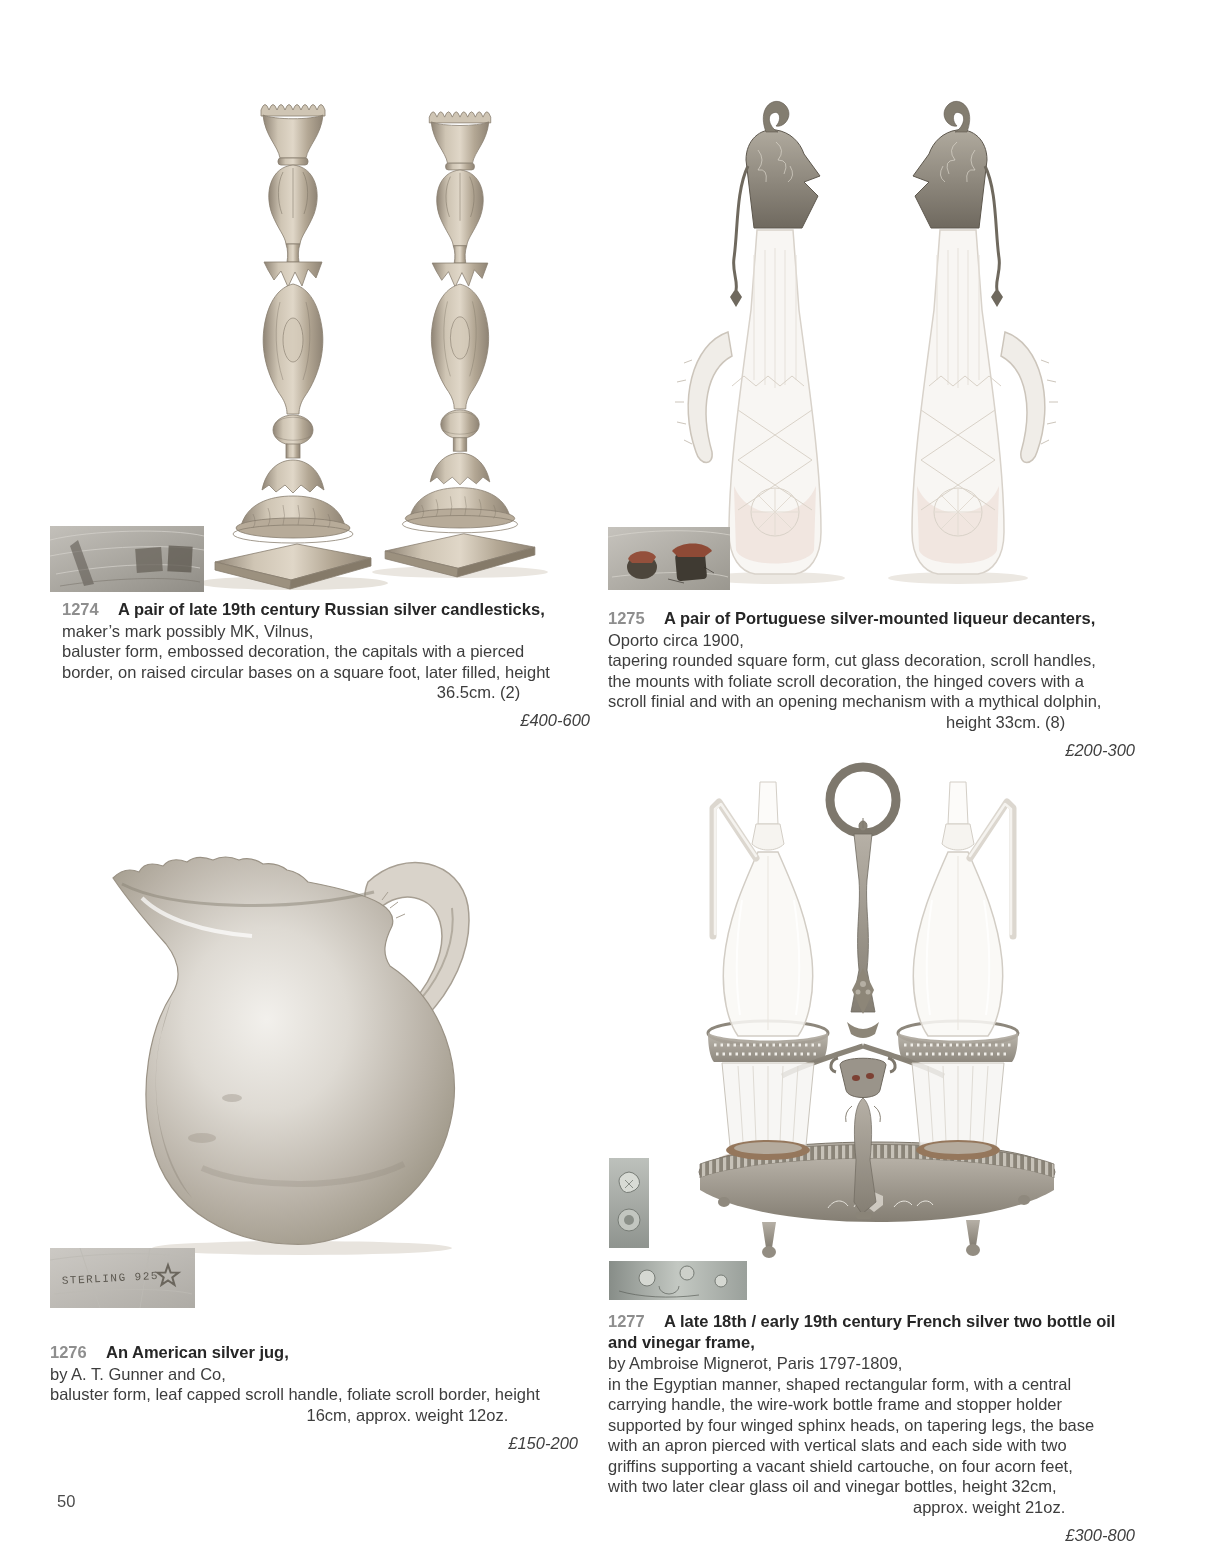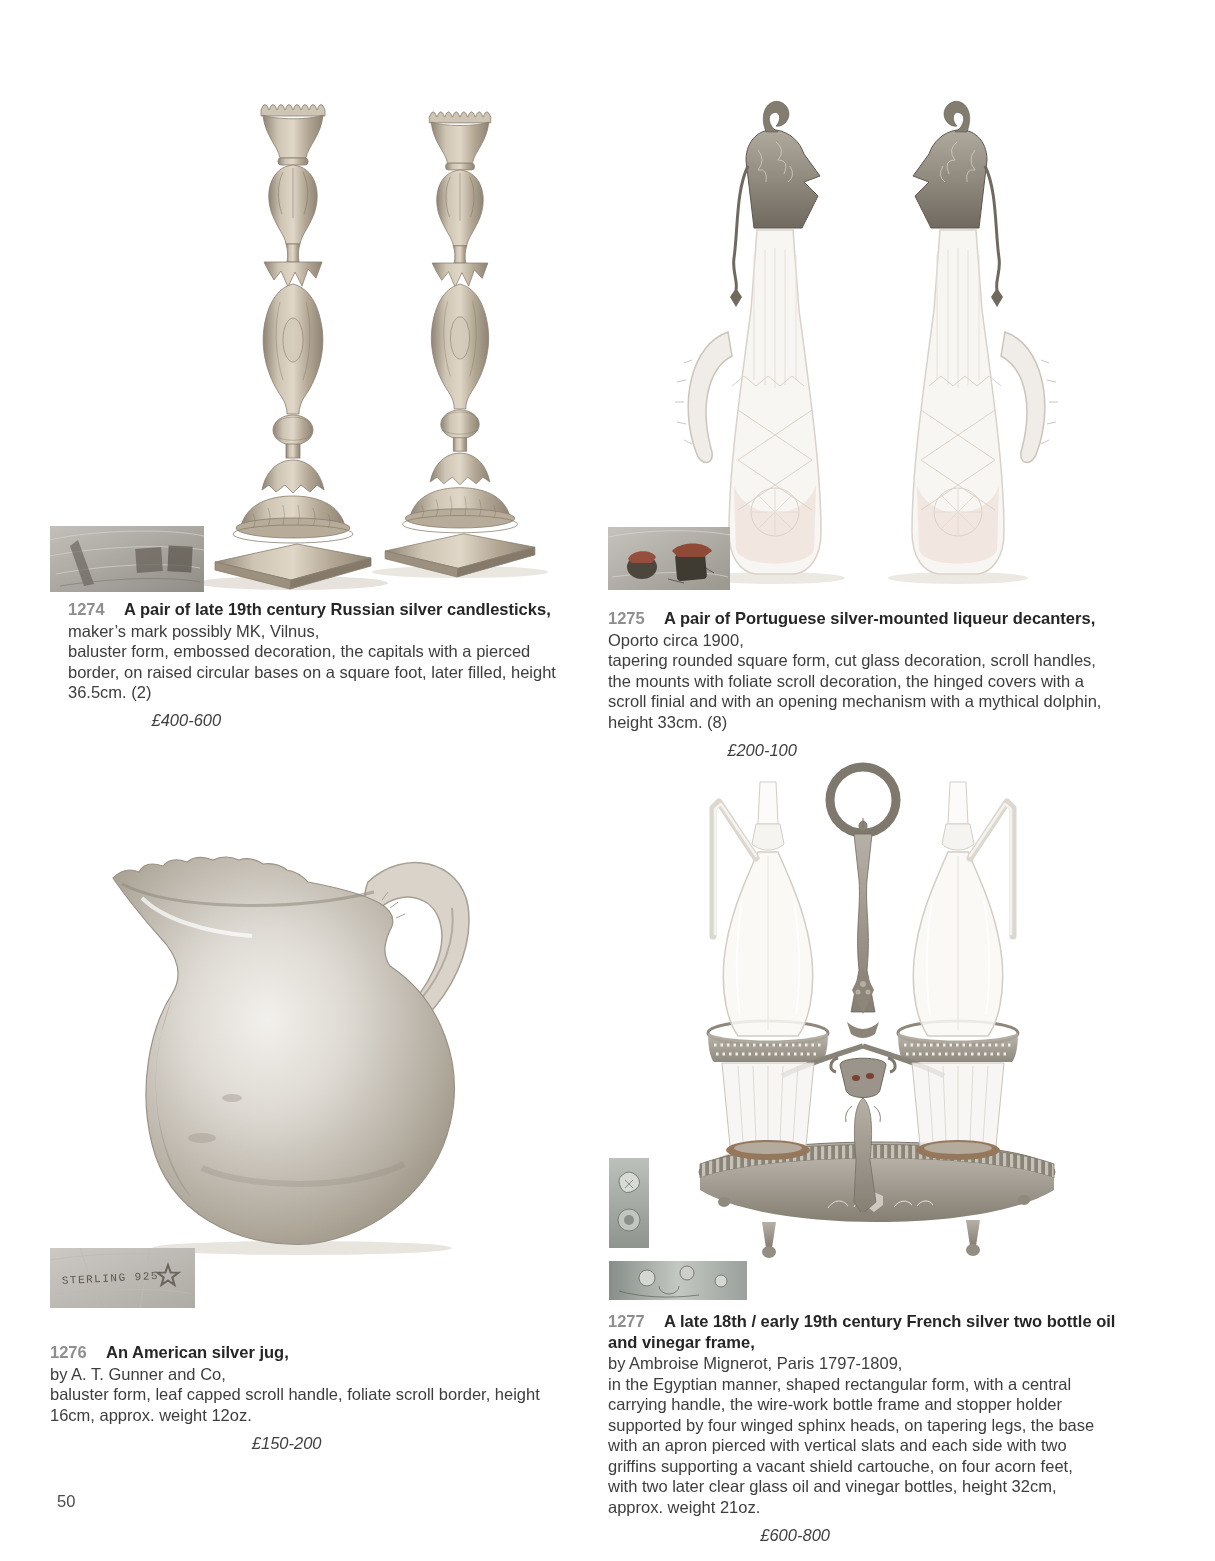--- a/index.html
+++ b/index.html
@@ -4,21 +4,21 @@
 <style>
   html,body{margin:0;padding:0;background:#ffffff;}
   .page{position:relative;width:1215px;height:1561px;background:var(--background,#ffffff);
         font-family:"Liberation Sans",sans-serif;overflow:hidden;}
   .art{position:absolute;margin:0;padding:0;}
   .art svg{display:block;}
   .lot{position:absolute;color:var(--body,#3d3d3d);font-size:16.5px;line-height:20.5px;}
   .lot-header{font-weight:700;color:var(--title,#262626);}
   .lot-num{display:inline-block;min-width:44px;margin-right:12px;color:var(--lot_number,#8e8e8e);}
   .lot-body{white-space:pre-line;margin-top:1px;}
-  .lot-last{display:flex;justify-content:flex-start;}
+  .lot-last{display:flex;justify-content:flex-end;}
   .est{font-style:italic;color:var(--estimate,#3f3f3f);margin-top:28px;}
   .page-num{position:absolute;left:57px;top:1492px;font-size:16.5px;color:#4b4b4b;}
 </style>
 </head>
 <body>
 
 <div class="page" style="--background: #ffffff; --lot_number: #8e8e8e; --title: #262626; --body: #3d3d3d; --estimate: #3f3f3f; --silver_tone: #b3a794; --mount_tone: #847e71; --glass_tone: #f6f4f0;">
 
   <figure class="art" style="left:168px;top:80px;width:415px;height:512px">
     <svg viewBox="0 0 415 512" width="415" height="512">
@@ -276,21 +276,21 @@
       </linearGradient>
         </defs>
       <rect width="138" height="39" fill="url(#gTe)"></rect>
       <circle cx="38" cy="17" r="8" fill="#d5d8d2" stroke="#767b75"></circle>
       <circle cx="78" cy="12" r="7" fill="#cdd0ca" stroke="#767b75"></circle>
       <circle cx="112" cy="20" r="6" fill="#d5d8d2" stroke="#767b75"></circle>
       <path d="M10,30 C30,36 60,38 90,34 M50,25 a10,8 0 0 0 20,0" stroke="#5c615b" fill="none" opacity="0.7"></path>
     </svg>
   </figure>
 
-  <section class="lot" style="left:68px;top:599px;width:528px">
+  <section class="lot" style="left:62px;top:599px;width:528px">
     <div class="lot-header">
       <span class="lot-num">1274</span><span class="lot-title">A pair of late 19th century Russian silver candlesticks,</span>
     </div>
     <div class="lot-body">maker’s mark possibly MK, Vilnus,
 baluster form, embossed decoration, the capitals with a pierced
 border, on raised circular bases on a square foot, later filled, height</div>
     <div class="lot-last">
       <span>36.5cm. (2)</span>
       <span class="est">£400-600</span>
     </div>
@@ -299,21 +299,21 @@
   <section class="lot" style="left:608px;top:608px;width:527px">
     <div class="lot-header">
       <span class="lot-num">1275</span><span class="lot-title">A pair of Portuguese silver-mounted liqueur decanters,</span>
     </div>
     <div class="lot-body">Oporto circa 1900,
 tapering rounded square form, cut glass decoration, scroll handles,
 the mounts with foliate scroll decoration, the hinged covers with a
 scroll finial and with an opening mechanism with a mythical dolphin,</div>
     <div class="lot-last">
       <span>height 33cm. (8)</span>
-      <span class="est">£200-100</span>
+      <span class="est">£200-300</span>
     </div>
   </section>
 
   <section class="lot" style="left:50px;top:1342px;width:528px">
     <div class="lot-header">
       <span class="lot-num">1276</span><span class="lot-title">An American silver jug,</span>
     </div>
     <div class="lot-body">by A. T. Gunner and Co,
 baluster form, leaf capped scroll handle, foliate scroll border, height</div>
     <div class="lot-last">
@@ -328,18 +328,18 @@
     </div>
     <div class="lot-body">by Ambroise Mignerot, Paris 1797-1809,
 in the Egyptian manner, shaped rectangular form, with a central
 carrying handle, the wire-work bottle frame and stopper holder
 supported by four winged sphinx heads, on tapering legs, the base
 with an apron pierced with vertical slats and each side with two
 griffins supporting a vacant shield cartouche, on four acorn feet,
 with two later clear glass oil and vinegar bottles, height 32cm,</div>
     <div class="lot-last">
       <span>approx. weight 21oz.</span>
-      <span class="est">£600-800</span>
+      <span class="est">£300-800</span>
     </div>
   </section>
 
   <div class="page-num">50</div>
 </div>
 
 </body></html>

